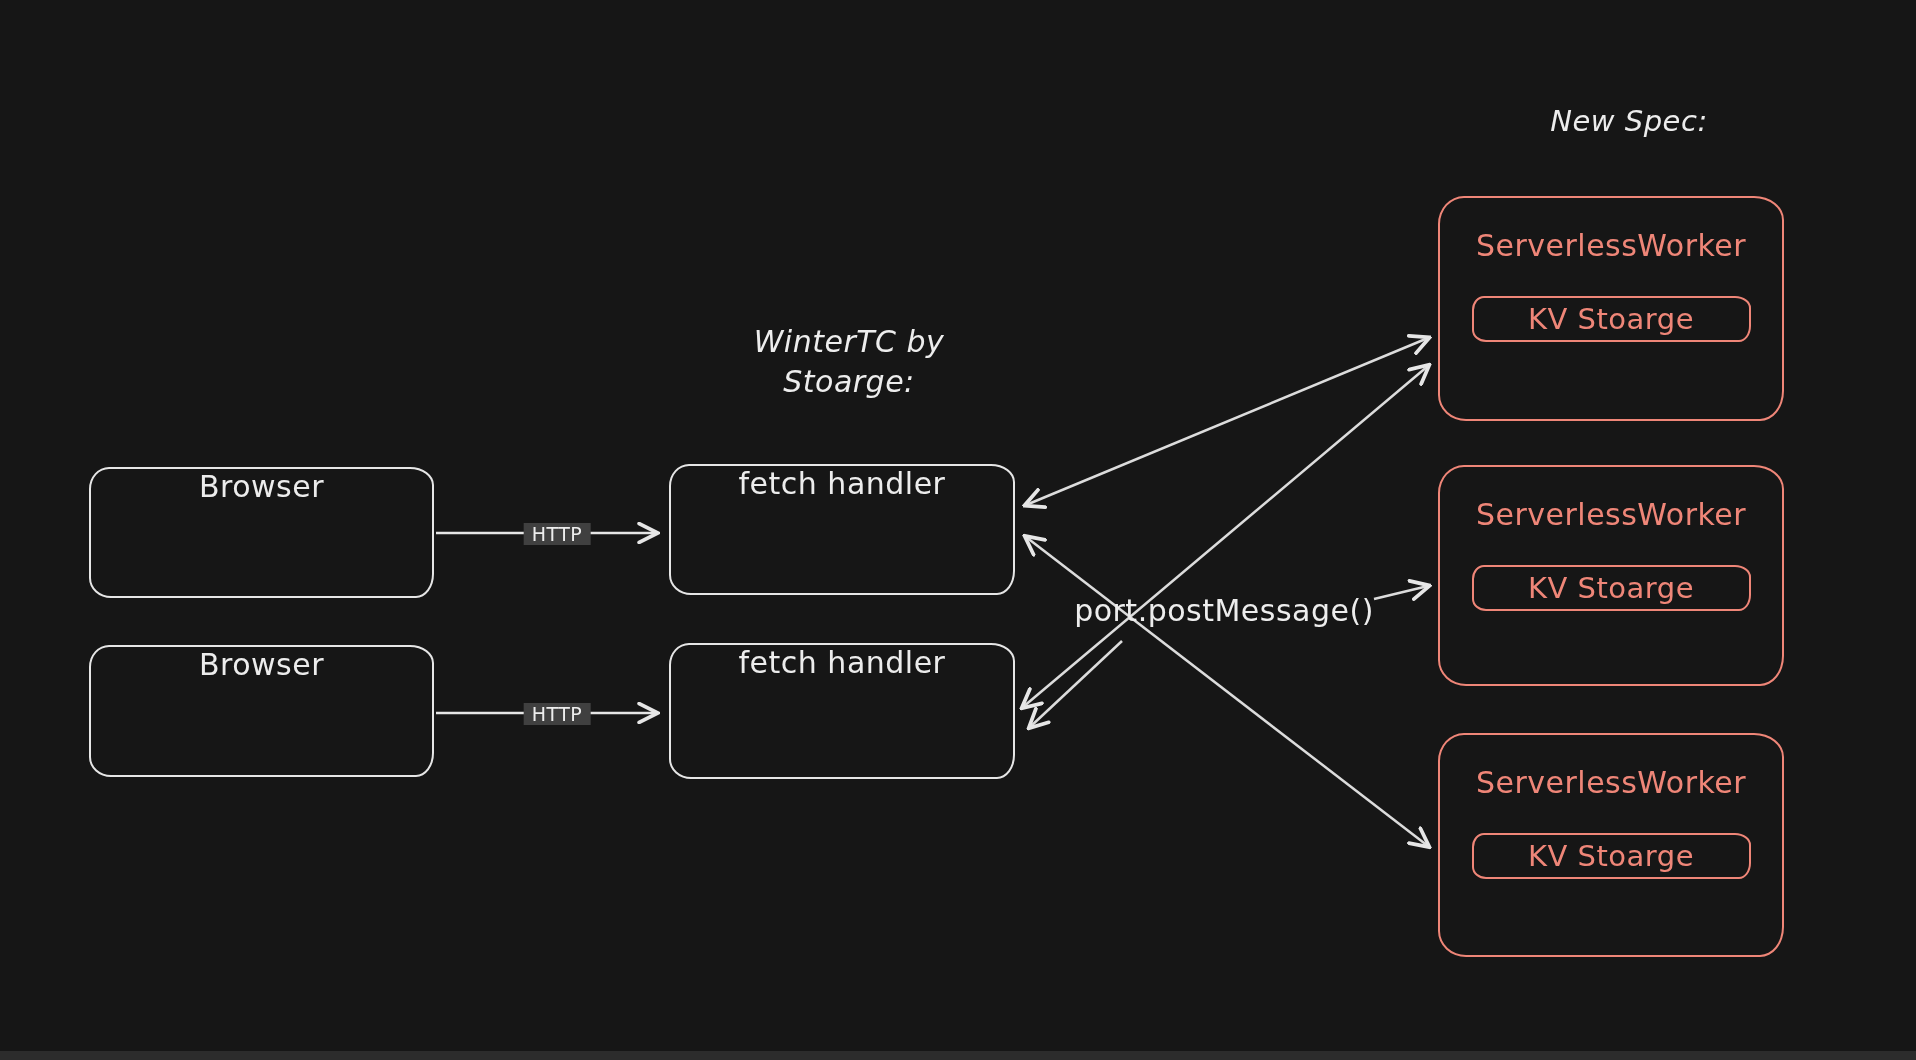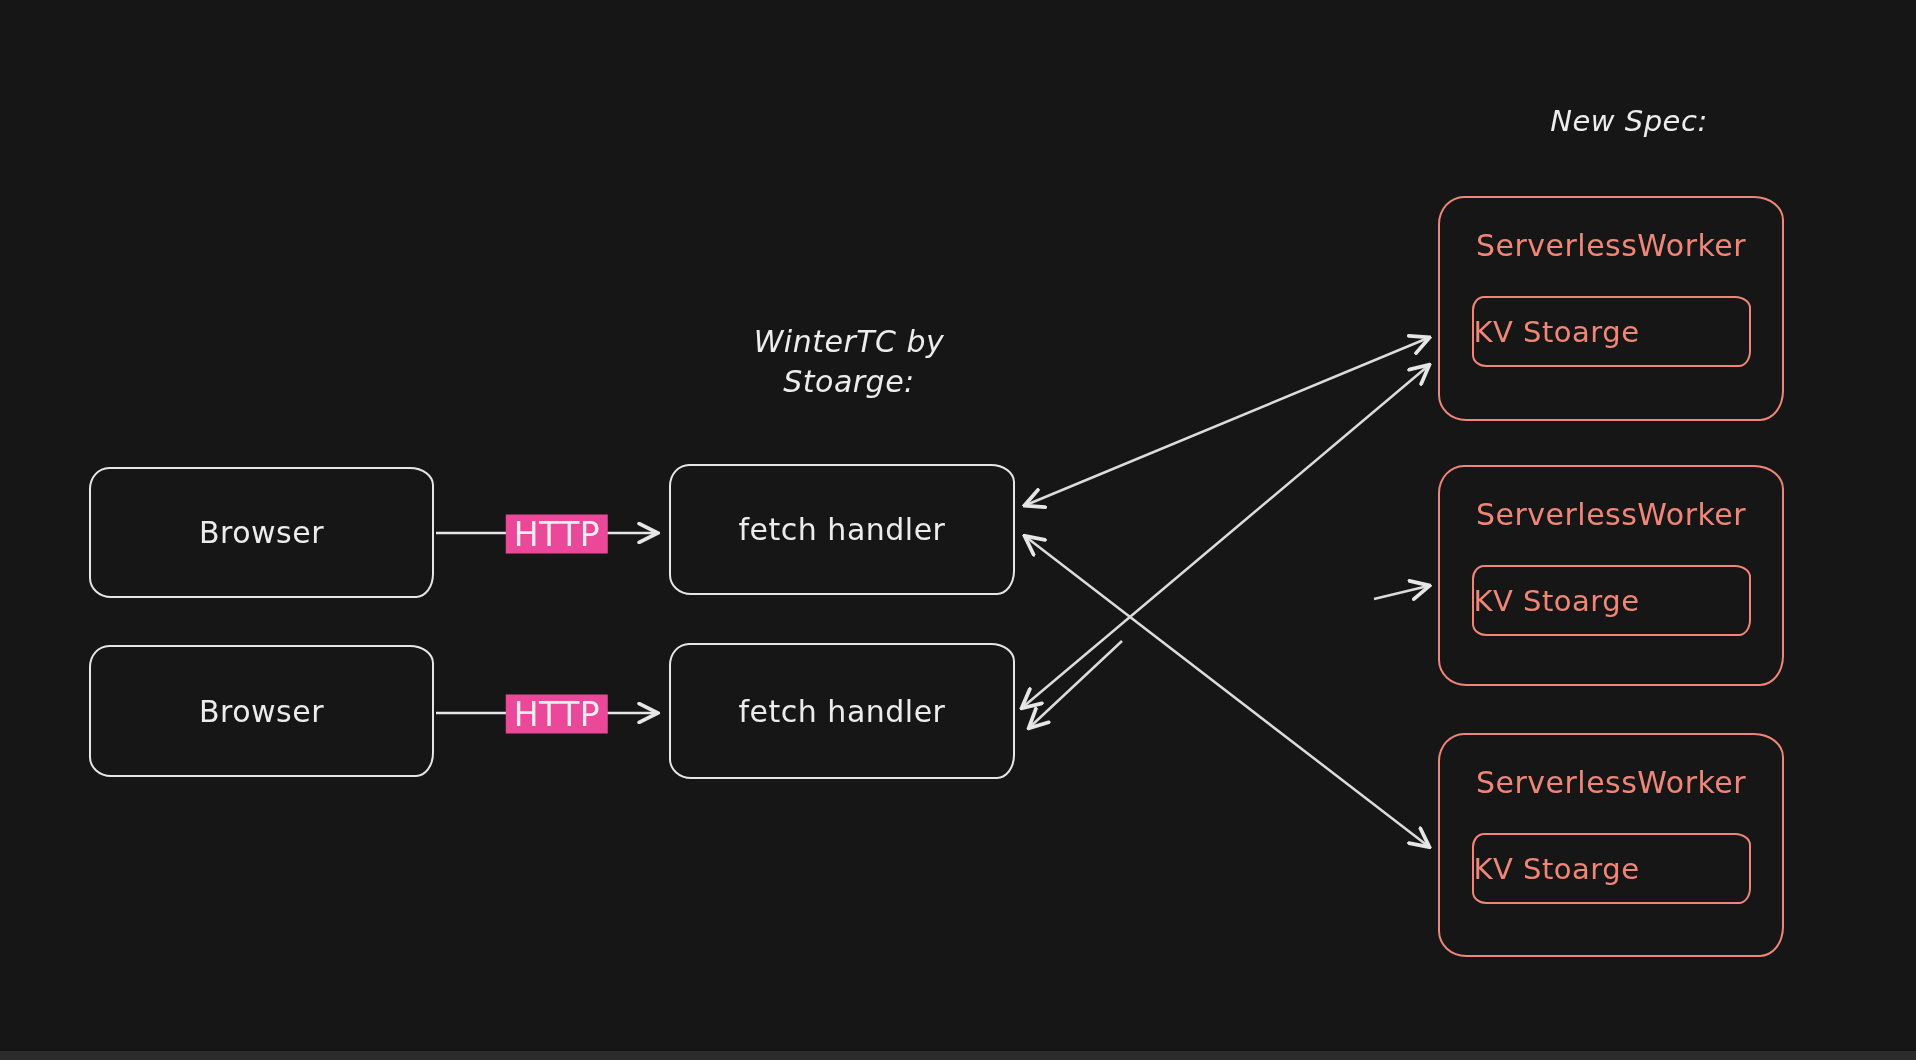--- a/index.html
+++ b/index.html
@@ -12,21 +12,21 @@
     font-family: "DejaVu Sans", sans-serif;
     -webkit-font-smoothing: antialiased;
   }
   .wires { position: absolute; inset: 0; width: 1916px; height: 1060px; }
 
   .box {
     position: absolute;
     border: 2.5px solid #e6e6e6;
     border-radius: 20px 24px 18px 22px / 22px 18px 24px 20px;
     display: flex;
-    align-items: center;
+    align-items: flex-start;
     justify-content: center;
     color: #ececec;
     font-size: 30px;
     letter-spacing: 0.5px;
     box-sizing: border-box;
   }
   .box.browser-top    { left: 89px;   top: 467px; width: 345px; height: 131px; }
   .box.browser-bottom { left: 89px;   top: 645px; width: 345px; height: 132px; }
   .box.fetch-top      { left: 669px;  top: 464px; width: 346px; height: 131px; }
   .box.fetch-bottom   { left: 669px;  top: 643px; width: 346px; height: 136px; }
@@ -48,42 +48,42 @@
   .worker.worker-top    { left: 1438px; top: 196px; width: 346px; height: 225px; }
   .worker.worker-middle { left: 1438px; top: 465px; width: 346px; height: 221px; }
   .worker.worker-bottom { left: 1438px; top: 733px; width: 346px; height: 224px; }
 
   .worker-title { line-height: 40px; }
 
   .kv {
     border: 2.5px solid #ef8678;
     border-radius: 12px 16px 12px 14px / 14px 12px 16px 12px;
     width: 279px;
-    height: 71px;
+    height: 46px;
     display: flex;
     align-items: center;
-    justify-content: flex-start;
+    justify-content: center;
     font-size: 29px;
     box-sizing: border-box;
   }
 
   .float-label {
     position: absolute;
     color: #ededed;
     transform: translate(-50%, -50%);
     white-space: nowrap;
     letter-spacing: 0.5px;
   }
   .new-spec { left: 1609px; top: 121px; font-size: 29px; font-style: italic; margin-left: 20px; }
   .defined-by { left: 849px; top: 362px; font-size: 30px; font-style: italic; text-align: center; line-height: 40px; }
   .port-label { left: 1224px; top: 610px; font-size: 30px; }
   .http-label {
-    background: #ec4899;
+    background: #404040;
     padding: 0 8px;
-    font-size: 33px;
+    font-size: 19px;
   }
   .http-top    { left: 557px; top: 534px; }
   .http-bottom { left: 557px; top: 714px; }
 
   .bottom-edge {
     position: absolute;
     left: 0; right: 0; bottom: 0;
     height: 9px;
     background: #2c2c2c;
   }
@@ -145,18 +145,19 @@
     </div>
   </div>
 
   <div class="float-label new-spec">New Spec:</div>
 
   <div class="float-label defined-by">
     <div>WinterTC by</div>
     <div>Stoarge:</div>
   </div>
 
+  <div class="float-label port-label">port.postMessage()</div>
 
   <div class="float-label http-label http-top">HTTP</div>
   <div class="float-label http-label http-bottom">HTTP</div>
 
   <div class="bottom-edge"></div>
 </div>
 
 </body></html>

